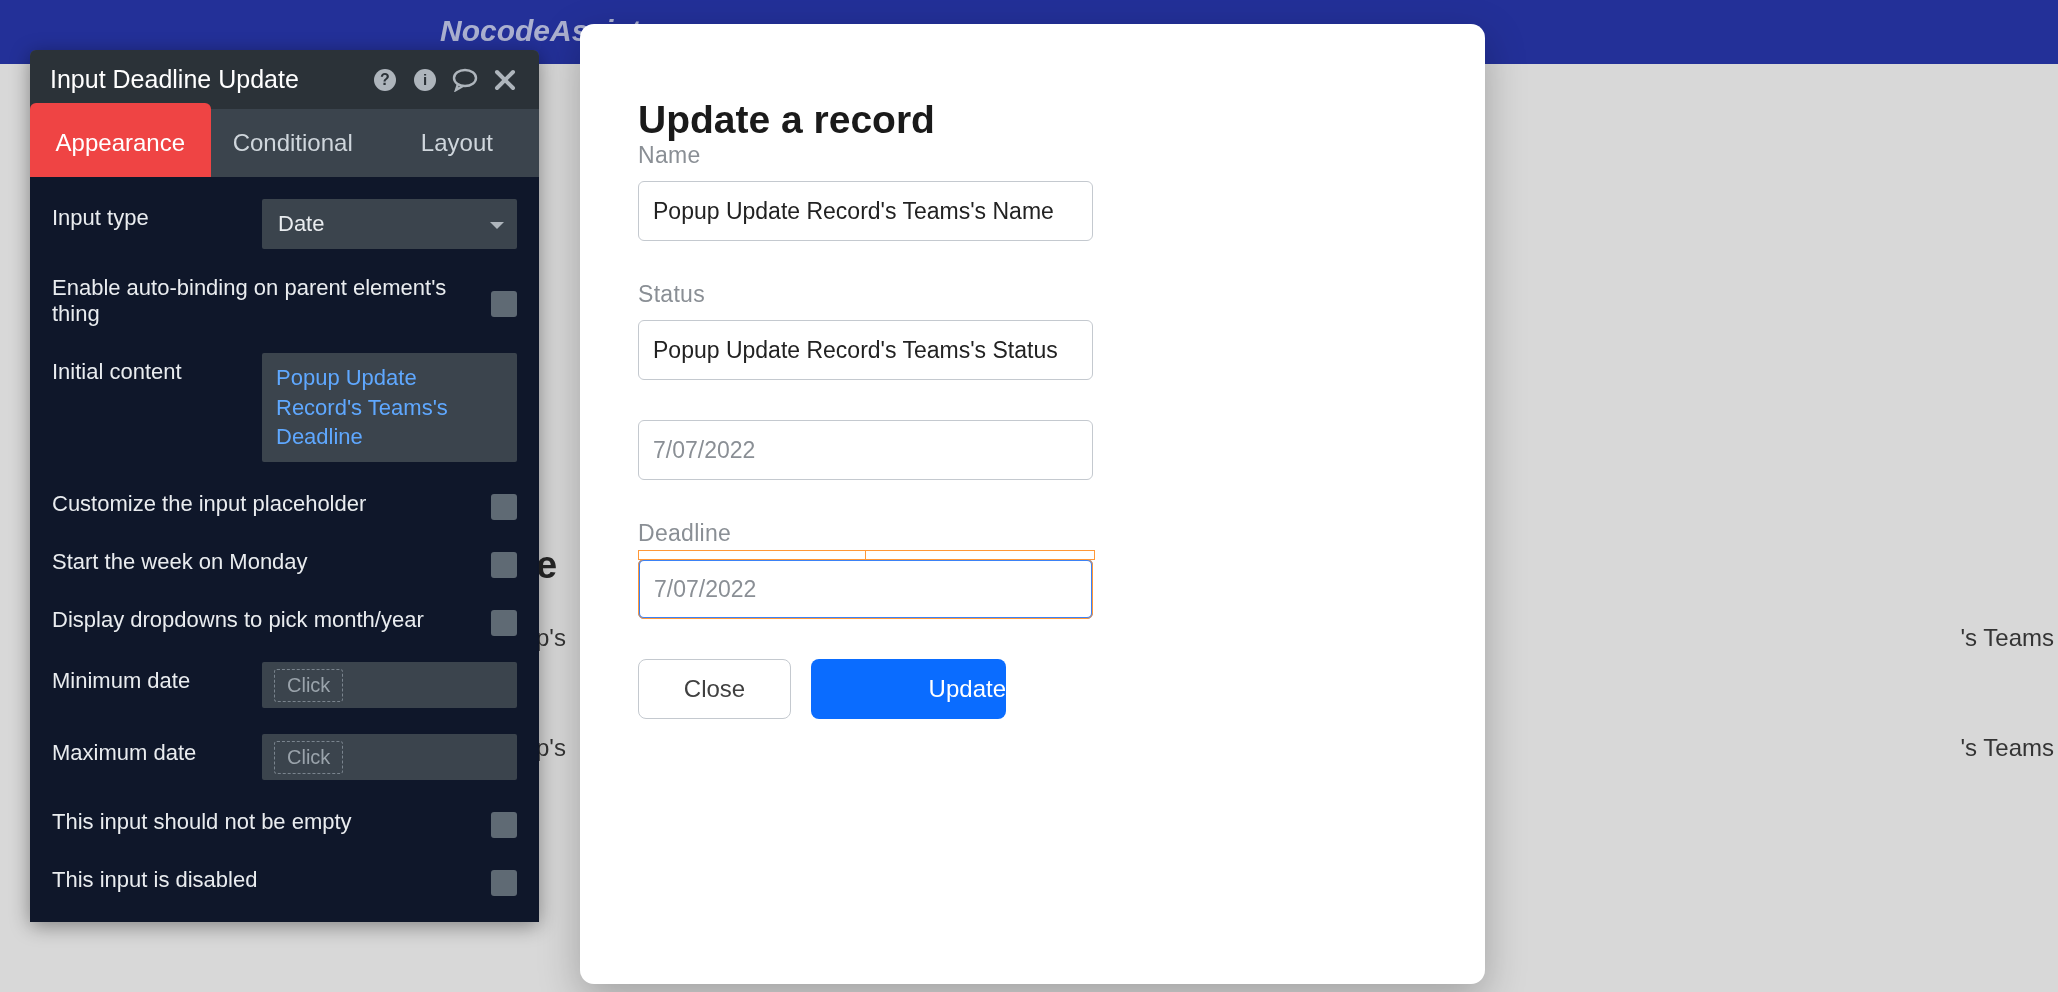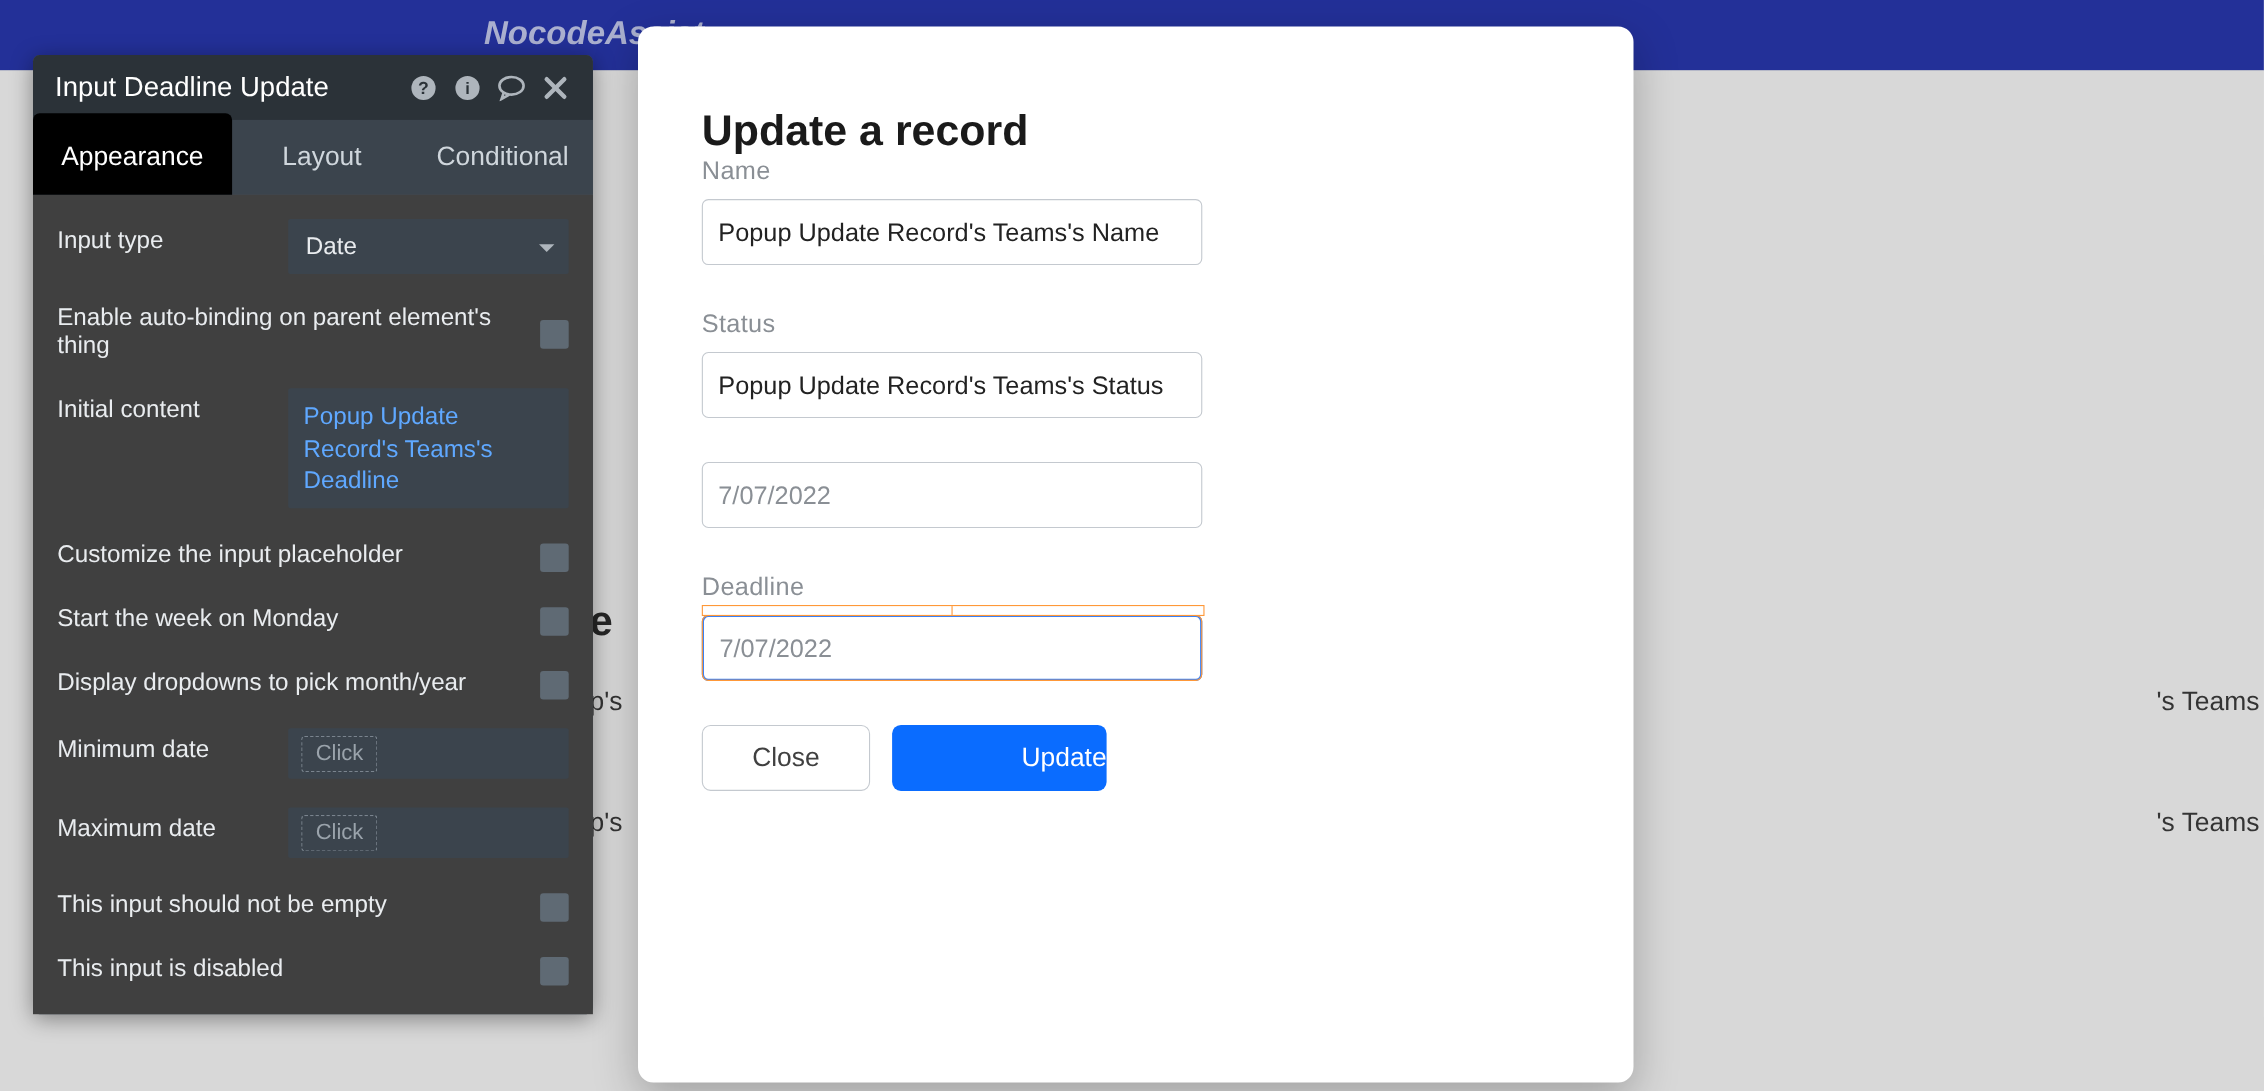--- a/index.html
+++ b/index.html
@@ -73,29 +73,29 @@
   }
   .prop-tab {
     flex: 1;
     text-align: center;
     padding: 20px 0;
     font-size: 24px;
     color: #cfd6dc;
     cursor: pointer;
   }
   .prop-tab.active {
-    background: #000000;
+    background: #ef4444;
     color: #fff;
     border-radius: 6px 6px 0 0;
     margin-top: -6px;
     padding-top: 26px;
     flex: 1.1;
   }
   .prop-body {
-    background: #404040;
+    background: #0f172a;
     padding: 22px;
   }
   .prop-row {
     display: flex;
     align-items: flex-start;
     margin-bottom: 26px;
     gap: 14px;
   }
   .prop-label {
     flex: 1;
@@ -302,22 +302,22 @@
       <span class="icon">
         <svg width="22" height="22" viewBox="0 0 22 22" stroke="currentColor" stroke-width="4" stroke-linecap="round">
             <line x1="3" y1="3" x2="19" y2="19"></line>
             <line x1="19" y1="3" x2="3" y2="19"></line>
           </svg>
       </span>
     </div>
   </div>
   <div class="prop-tabs">
     <div class="prop-tab active">Appearance</div>
+    <div class="prop-tab">Conditional</div>
     <div class="prop-tab">Layout</div>
-    <div class="prop-tab">Conditional</div>
   </div>
   <div class="prop-body">
 
     <div class="prop-row">
       <div class="prop-label">Input type</div>
       <div class="prop-control">
         <div class="select-box">
           <span>Date</span>
           <span class="chev">
             <svg width="16" height="10" viewBox="0 0 16 10" fill="currentColor">

